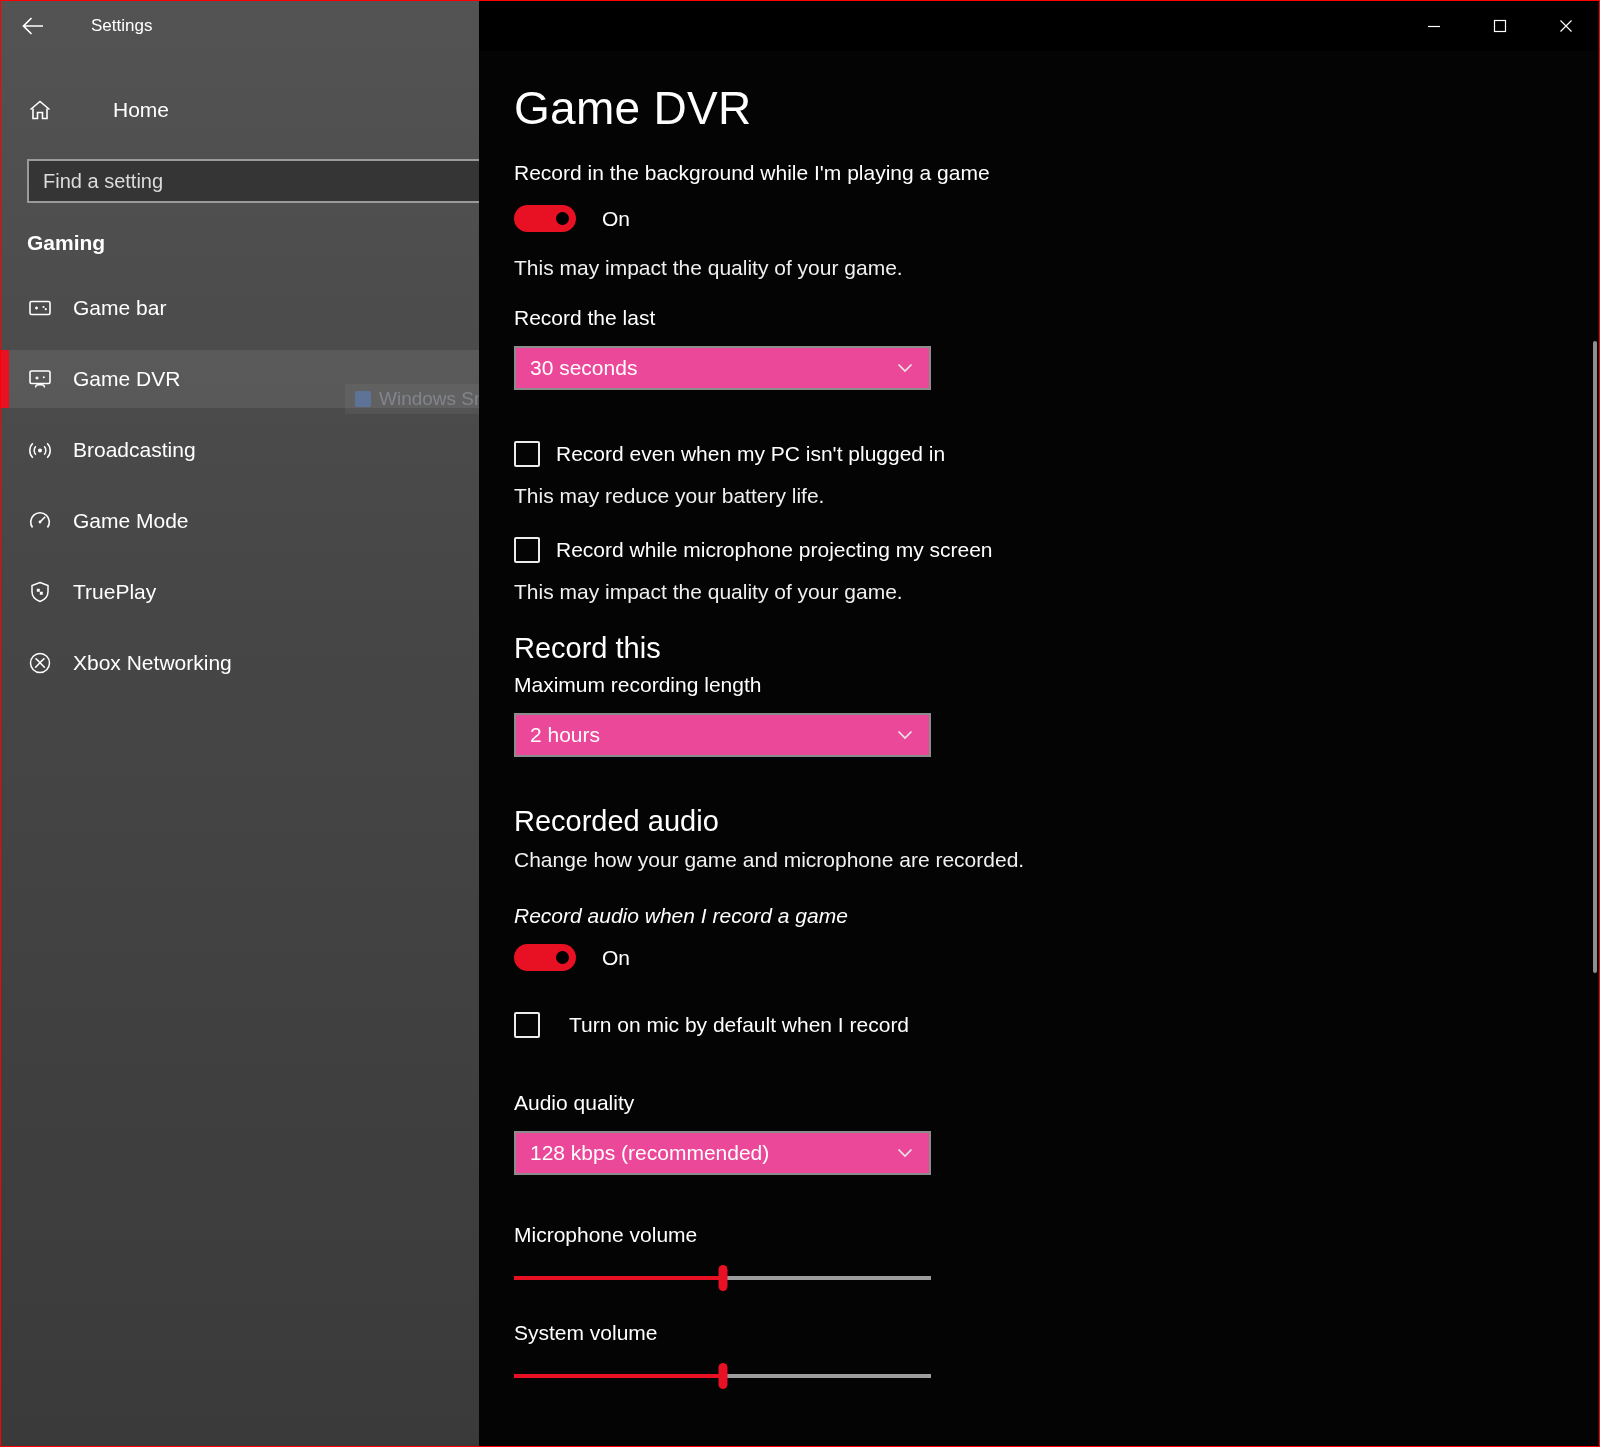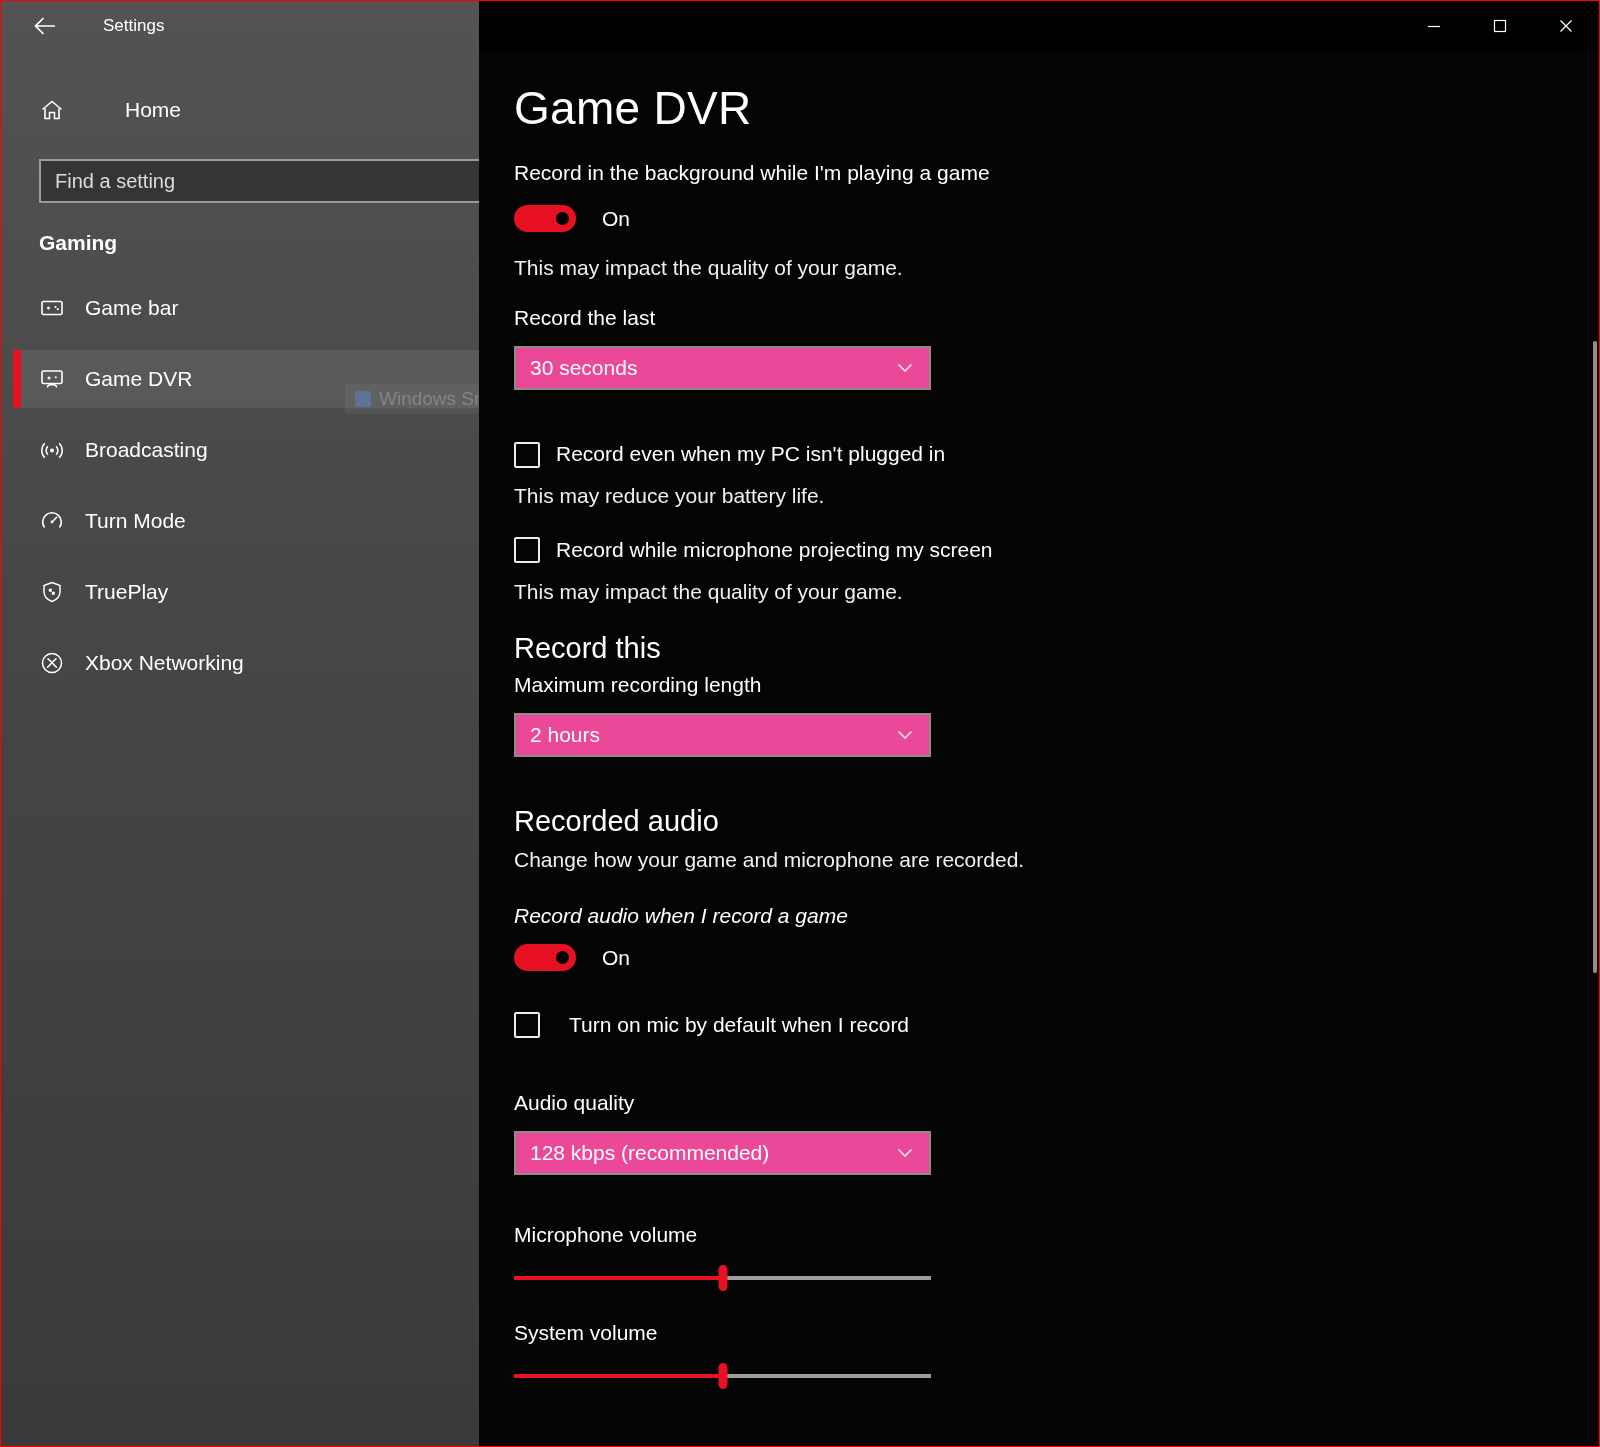--- a/index.html
+++ b/index.html
@@ -13,21 +13,20 @@
     display: flex;
     overflow: hidden;
     color: #fff;
   }
 
   
   .sidebar {
     width: 478px; flex: 0 0 478px;
     background: linear-gradient(180deg, #535353 0%, #474747 40%, #3a3a3a 100%);
     position: relative;
-    padding-left: 12px;
   }
   .sidebar-top {
     height: 50px;
     display: flex; align-items: center;
   }
   .back-button {
     width: 64px; height: 50px;
     display: flex; align-items: center; justify-content: center;
     background: transparent; border: none; cursor: pointer;
   }
@@ -144,21 +143,21 @@
   }
   .select-box .select-value { font-size: 21px; color: #fff; }
 
   .checkbox-row { display: flex; align-items: center; cursor: pointer; }
   .checkbox {
     width: 26px; height: 26px; flex: 0 0 26px;
     border: 2px solid #ececec; border-radius: 2px;
     background: transparent;
   }
   .checkbox-row .label { margin-left: 16px; }
-  .cb-row-1 { margin-top: 50px; align-items: flex-end; }
+  .cb-row-1 { margin-top: 50px; }
   .note-2 { margin-top: 14px; }
   .cb-row-2 { margin-top: 26px; }
   .note-3 { margin-top: 14px; }
 
   .section-heading { font-size: 29px; font-weight: 400; color: #fff; }
   .h-record-this { margin-top: 26px; }
   .lbl-max-length { margin-top: 6px; }
 
   .h-recorded-audio { margin-top: 48px; }
   .desc-recorded-audio { margin-top: 8px; }
@@ -271,21 +270,21 @@
       </div>
 
       <div class="sidebar-item">
         <span class="icon">
           <svg viewBox="0 0 26 26" width="26" height="26">
               <path d="M5.5 19.5 A9.3 9.3 0 1 1 20.5 19.5" fill="none" stroke="#fff" stroke-width="1.6"></path>
               <path d="M13 14 L18.2 8.8" stroke="#fff" stroke-width="1.6" fill="none"></path>
               <circle cx="13" cy="14" r="1.4" fill="#fff"></circle>
             </svg>
         </span>
-        <span class="label">Turn Mode</span>
+        <span class="label">Game Mode</span>
       </div>
 
       <div class="sidebar-item">
         <span class="icon">
           <svg viewBox="0 0 26 26" width="26" height="26">
               <path d="M13 3.5 L21 6.5 V12.5 C21 17.5 17.8 20.8 13 22.5 C8.2 20.8 5 17.5 5 12.5 V6.5 Z" stroke="#fff" stroke-width="1.5" fill="none"></path>
               <path d="M9.8 9.8 h3 v3 h-3 z M12.8 12.8 h3 v3 h-3 z" fill="#fff"></path>
             </svg>
         </span>
         <span class="label">TruePlay</span>

